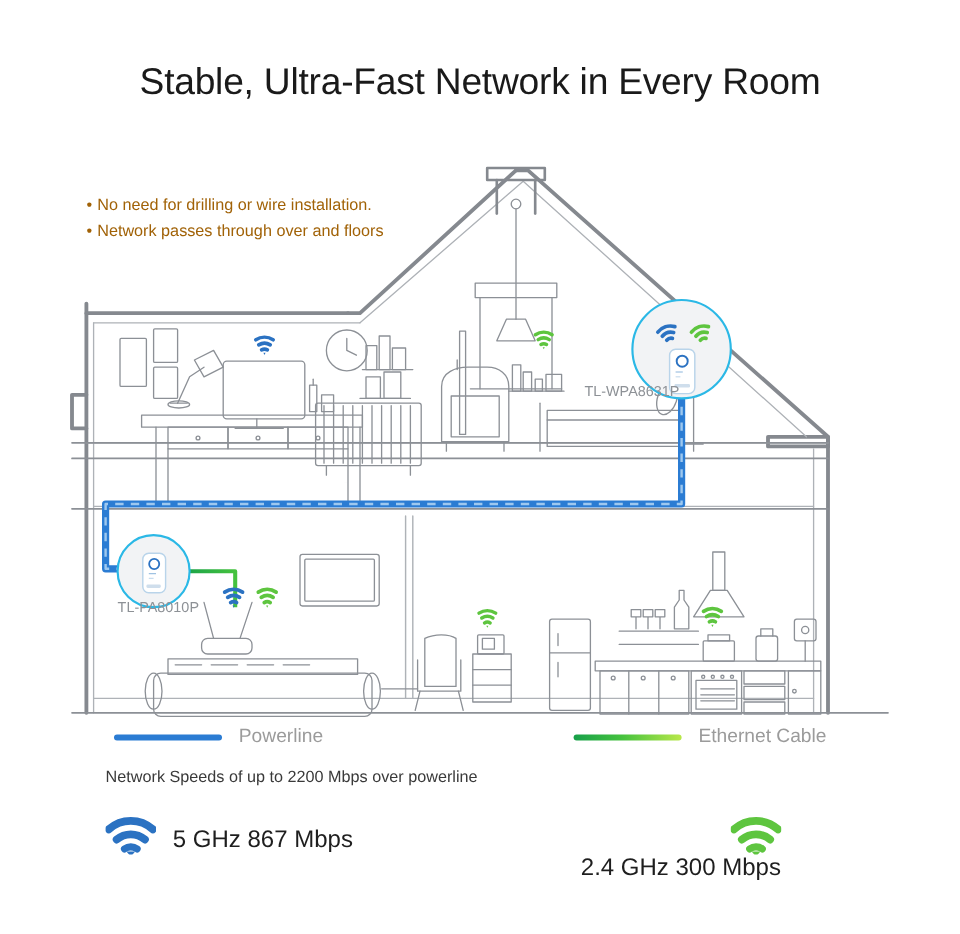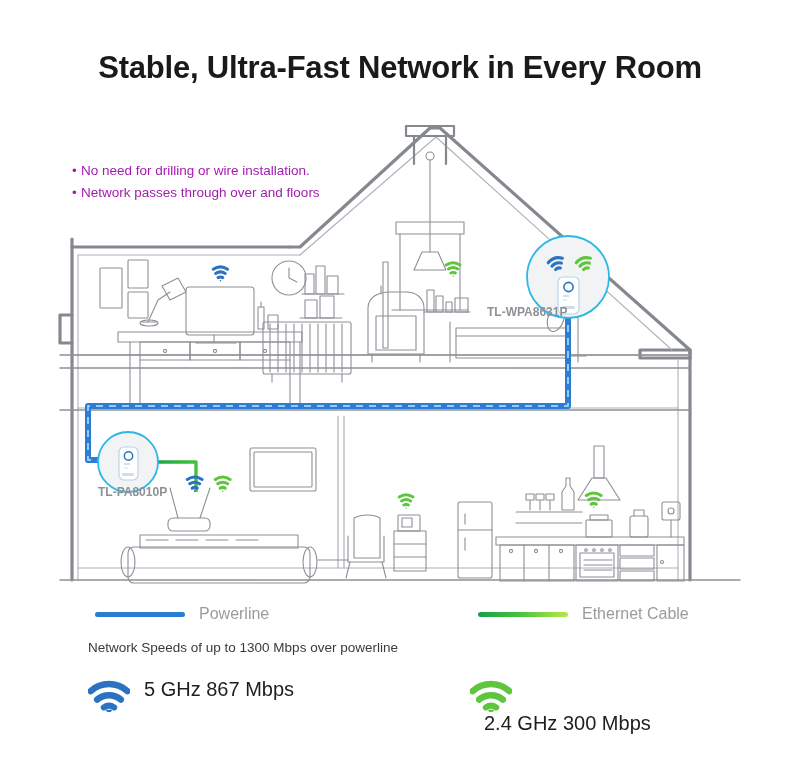--- a/index.html
+++ b/index.html
@@ -1,44 +1,44 @@
 <!DOCTYPE html>
 <html><head>
 <meta charset="utf-8">
 <style>
   html,body{margin:0;padding:0;background:#ffffff;}
   body{width:800px;height:778px;font-family:"Liberation Sans",sans-serif;color:#222;overflow:hidden;}
   #page{position:relative;width:800px;height:778px;background:#fff;}
 
   .title{
     position:absolute; top:50px; left:0; width:800px;
-    text-align:center; font-size:31px; font-weight:700; color:#1a1a1a;
+    text-align:center; font-size:31px; font-weight:400; color:#1a1a1a;
     letter-spacing:-0.2px;
   }
 
   .bullets{position:absolute; left:72px; top:160px; width:400px;}
-  .bullet{font-size:13.5px; color:#a21caf; line-height:22px; white-space:nowrap;}
+  .bullet{font-size:13.5px; color:#a16207; line-height:22px; white-space:nowrap;}
   .bullet .dot{display:inline-block;width:9px;}
 
-  .diagram{position:absolute; left:0; top:110px; width:800px; height:500px;font-weight:bold;}
+  .diagram{position:absolute; left:0; top:124px; width:800px; height:500px;}
 
   
   .legend{position:absolute;left:0;top:605px;width:800px;height:40px;}
   .legend-item{position:absolute;display:flex;align-items:center;}
   .legend-item.pl{left:95px;top:0px;}
   .legend-item.eth{left:478px;top:0px;}
   .legend-line{width:90px;height:5px;border-radius:3px;margin-right:14px;}
   .legend-line.pl{background:#2b7cd3;}
   .legend-line.eth{background:linear-gradient(90deg,#17a04a 0%,#45c23e 45%,#b9e84a 100%);}
   .legend-label{font-size:16px;color:#9b9b9b;font-weight:400;}
 
   .speedcaption{position:absolute;left:88px;top:640px;font-size:13.5px;color:#3a3a3a;}
 
   .bands{position:absolute;left:0;top:678px;width:800px;height:60px;}
-  .band{position:absolute;display:flex;align-items:flex-start;}
+  .band{position:absolute;display:flex;align-items:flex-end;}
   .band.b5{left:88px;top:0;}
   .band.b24{left:470px;top:0;flex-direction:column;}
   .band-text{font-size:20px;color:#1e1e1e;margin-left:14px;white-space:nowrap;}
 
   .wifi-svg{display:block;}
 </style>
 </head>
 <body>
 
 <div id="page">
@@ -390,21 +390,21 @@
     <div class="legend-item eth">
       <div class="legend-line eth"></div>
       <div class="legend-label">Ethernet Cable</div>
     </div>
     <div class="legend-item pl">
       <div class="legend-line pl"></div>
       <div class="legend-label">Powerline</div>
     </div>
   </div>
 
-  <div class="speedcaption">Network Speeds of up to 1300 Mbps over powerline</div>
+  <div class="speedcaption">Network Speeds of up to 2200 Mbps over powerline</div>
 
   <div class="bands">
     <div class="band b5">
       <span>
         <svg class="wifi-svg" width="42" height="34" viewBox="0 0 32 26">
           <path d="M2 10 A21 21 0 0 1 30 10" fill="none" stroke="#2b72c2" stroke-width="5" stroke-linecap="round"></path>
           <path d="M7 16.5 A14 14 0 0 1 25 16.5" fill="none" stroke="#2b72c2" stroke-width="5" stroke-linecap="round"></path>
           <path d="M12 22.5 A7 7 0 0 1 20 22.5" fill="none" stroke="#2b72c2" stroke-width="4.6" stroke-linecap="round"></path>
           <path d="M13.2 24.2 L16 27.4 L18.8 24.2 Z" fill="#2b72c2"></path>
         </svg>

